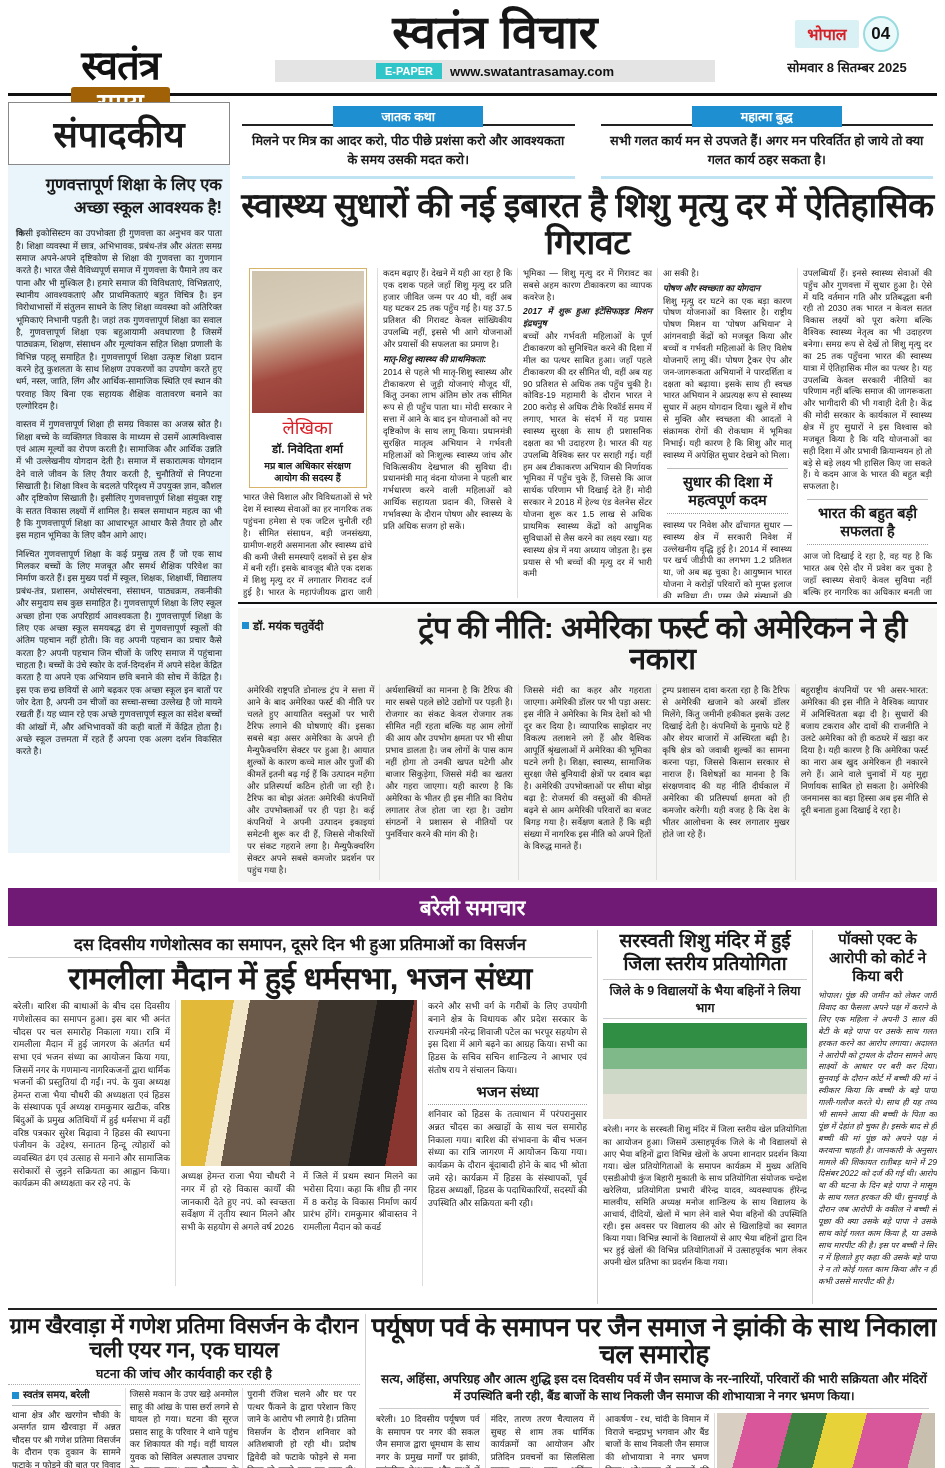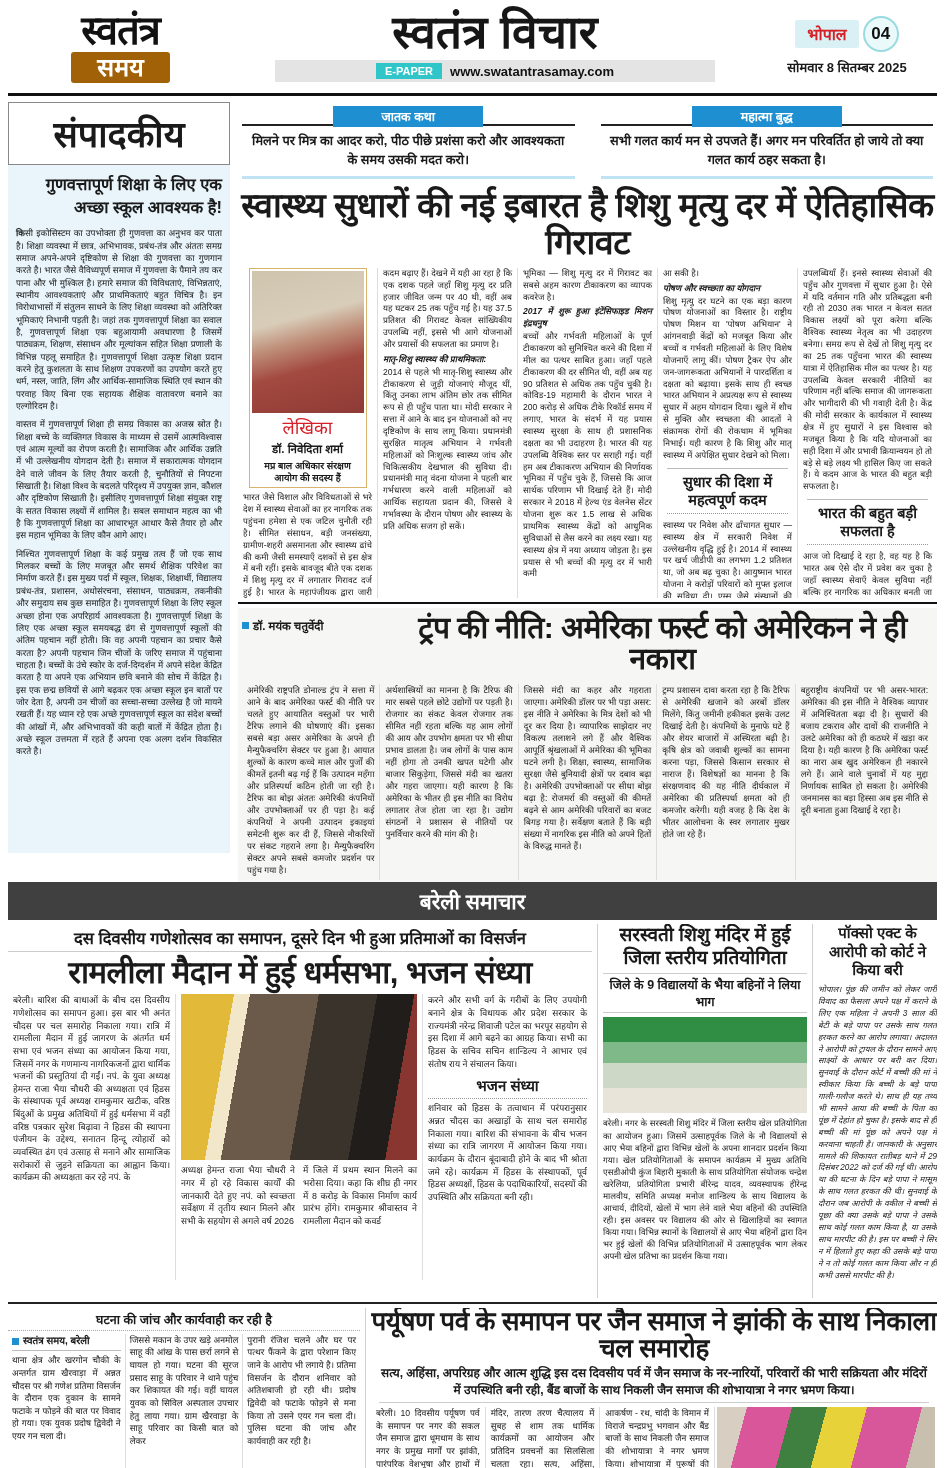--- a/index.html
+++ b/index.html
@@ -2,21 +2,21 @@
 <html lang="hi"><head>
 <meta charset="utf-8">
 <style>
   * { margin:0; padding:0; box-sizing:border-box; }
   body { background:#fff; font-family:"Liberation Sans","DejaVu Sans",sans-serif; color:#1a1a1a; }
   .page { width:945px; height:1468px; margin:0 auto; background:#fff; padding:6px 8px 0 8px; overflow:hidden; position:relative; }
 
   
   .masthead { display:flex; align-items:flex-start; height:90px; border-bottom:3px solid #111; padding-bottom:2px; }
   .logo-block { width:225px; padding-top:4px; text-align:center; }
-  .logo-top { font-size:40px; font-weight:900; letter-spacing:-1px; line-height:1; color:#111; }
+  .logo-top { font-size:40px; font-weight:900; letter-spacing:-1px; line-height:1; color:#111;margin-top:35px; }
   .logo-bottom { display:inline-block; background:#a16207; color:#fff; font-size:25px; font-weight:900; line-height:1.15; padding:1px 26px; border-radius:3px; margin-top:2px; }
   .mast-center { flex:1; text-align:center; padding-top:2px; }
   .mast-title { font-size:46px; font-weight:800; line-height:1.05; color:#161616; }
   .epaper-bar { width:440px; margin:4px auto 0; background:#e4e4e4; display:flex; align-items:center; justify-content:center; gap:8px; height:22px; }
   .epaper-badge { background:#2fc5c9; color:#fff; font-weight:800; font-size:11px; padding:2px 9px; }
   .site-url { font-size:13px; font-weight:700; color:#111; }
   .mast-right { width:180px; text-align:center; padding-top:10px; }
   .edition-row { display:flex; align-items:center; justify-content:center; gap:4px; }
   .edition-badge { background:#d9f1f4; color:#d61f26; font-size:16px; font-weight:900; padding:3px 12px; border-radius:2px; }
   .page-circle { width:36px; height:36px; border-radius:50%; background:#eafafb; border:2px solid #9adbe0; display:flex; align-items:center; justify-content:center; font-size:17px; font-weight:900; color:#111; }
@@ -59,21 +59,21 @@
   .trump-head { display:flex; align-items:flex-start; }
   .byline-box { width:150px; flex:none; display:flex; align-items:center; gap:4px; padding-top:6px; }
   .bullet-sq { width:7px; height:7px; background:#1e8fd0; flex:none; }
   .byline-text { font-size:11.5px; font-weight:800; }
   .trump-headline { flex:1; font-size:30px; font-weight:900; text-align:center; line-height:1.05; letter-spacing:-0.5px; }
   .trump-body { display:flex; height:196px; overflow:hidden; margin-top:9px; }
   .trump-body p { flex:1; min-width:0; padding:0 5px; border-right:1px solid #ddd; font-size:8.6px; line-height:1.4; text-align:justify; overflow:hidden; }
   .trump-body p:last-child { border-right:none; }
 
   
-  .section-band { background:#404040; color:#fff; text-align:center; font-size:21px; font-weight:800; padding:5px 8px; }
+  .section-band { background:#701a75; color:#fff; text-align:center; font-size:21px; font-weight:800; padding:5px 8px; margin-top:6px; }
 
   
   .bareli-row { display:flex; margin-top:4px; height:374px; overflow:hidden; }
   .vdiv { width:1px; background:#cfcfcf; margin:0 5px; flex:none; }
   .bareli-main { width:584px; flex:none; }
   .kicker { font-size:16.5px; font-weight:800; text-align:center; border-bottom:1px solid #ccc; padding:2px 0; }
   .bm-headline { font-size:31px; font-weight:900; text-align:center; line-height:1.08; margin:4px 0 5px; letter-spacing:-0.5px; }
   .bm-body { display:flex; height:286px; overflow:hidden; }
   .bm-colA { width:168px; flex:none; font-size:8.9px; line-height:1.42; text-align:justify; padding:0 5px; border-right:1px solid #ddd; overflow:hidden; }
   .bm-mid { width:246px; flex:none; padding:0 5px; overflow:hidden; }
@@ -255,20 +255,21 @@
     <div class="vdiv"></div>
 
     <section class="pocso">
       <h3 class="pc-headline">पॉक्सो एक्ट के आरोपी को कोर्ट ने किया बरी</h3>
       <p>भोपाल। पूंछ की जमीन को लेकर जारी विवाद का फैसला अपने पक्ष में कराने के लिए एक महिला ने अपनी 3 साल की बेटी के बड़े पापा पर उसके साथ गलत हरकत करने का आरोप लगाया। अदालत ने आरोपी को ट्रायल के दौरान सामने आए साक्ष्यों के आधार पर बरी कर दिया। सुनवाई के दौरान कोर्ट में बच्ची की मां ने स्वीकार किया कि बच्ची के बड़े पापा गाली-गलौज करते थे। साथ ही यह तथ्य भी सामने आया की बच्ची के पिता का पूंछ में देहांत हो चुका है। इसके बाद से ही बच्ची की मां पूंछ को अपने पक्ष में करवाना चाहती है। जानकारी के अनुसार मामले की शिकायत रातीबड़ थाने में 29 दिसंबर 2022 को दर्ज की गई थी। आरोप था की घटना के दिन बड़े पापा ने मासूम के साथ गलत हरकत की थी। सुनवाई के दौरान जब आरोपी के वकील ने बच्ची से पूछा की क्या उसके बड़े पापा ने उसके साथ कोई गलत काम किया है, या उसके साथ मारपीट की है। इस पर बच्ची ने सिर न में हिलाते हुए कहा की उसके बड़े पापा ने न तो कोई गलत काम किया और न ही कभी उससे मारपीट की है।</p>
     </section>
   </div>
 
   <div class="bottom-row">
     <section class="airgun">
+      <h2 class="ag-headline">ग्राम खैरवाड़ा में गणेश प्रतिमा विसर्जन के दौरान चली एयर गन, एक घायल</h2>
       <div class="ag-sub">घटना की जांच और कार्यवाही कर रही है</div>
       <div class="ag-body">
         <div class="ag-col">
           <div class="ag-byline">
             <span class="bullet-sq"></span>
             <span>स्वतंत्र समय, बरेली</span>
           </div>
           <span>थाना क्षेत्र और खरगोन चौकी के अन्तर्गत ग्राम खैरवाड़ा में अन्नत चौदस पर श्री गणेश प्रतिमा विसर्जन के दौरान एक दुकान के सामने फटाके न फोड़ने की बात पर विवाद हो गया। एक युवक प्रदोष द्विवेदी ने एयर गन चला दी।</span>
         </div>
         <div class="ag-col">जिससे मकान के उपर खड़े अनमोल साहू की आंख के पास छर्रा लगने से घायल हो गया। घटना की सूरज प्रसाद साहू के परिवार ने थाने पहुंच कर शिकायत की गई। वहीं घायल युवक को सिविल अस्पताल उपचार हेतु लाया गया। ग्राम खैरवाड़ा के साहू परिवार का किसी बात को लेकर</div>

